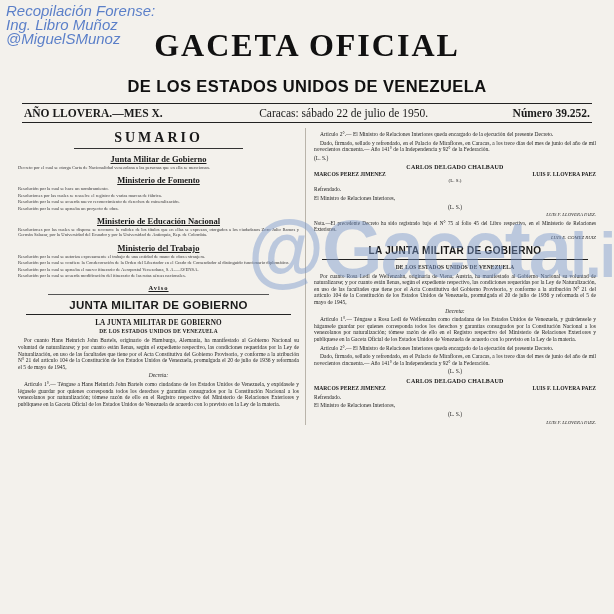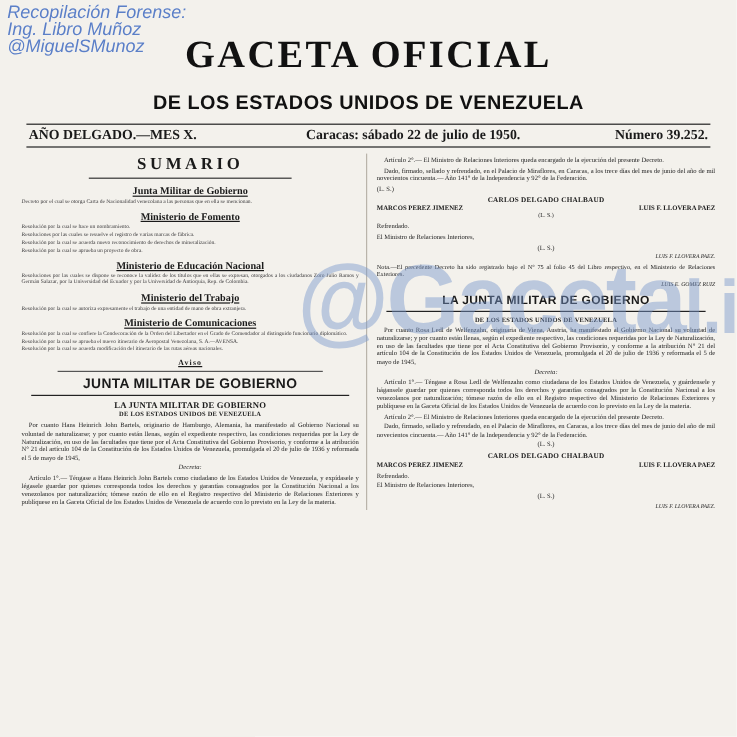--- a/index.html
+++ b/index.html
@@ -68,21 +68,21 @@
   }
   .issueline{
     display:flex;
     justify-content:space-between;
     align-items:baseline;
     font-family:"Liberation Serif", serif;
     font-size:11.5px;
     font-weight:bold;
     margin:3px 16px 0 16px;
   }
-  .issueline .center{font-weight:bold;margin-left:12px;}
+  .issueline .center{font-weight:normal;margin-left:12px;}
   .rule2{
     border:0;border-top:1.1px solid #222;
     margin:3px 14px 0 14px;
   }
   
   .cols{
     display:flex;
     margin-top:5px;
     padding:0 10px;
     gap:2px;
@@ -200,21 +200,21 @@
   </div>
   <div class="wm-big">
     <span>@Gaceta</span><span class="sm">l.io</span>
   </div>
 
   <div class="masthead">
     <div class="title">GACETA OFICIAL</div>
     <div class="subtitle">DE LOS ESTADOS UNIDOS DE VENEZUELA</div>
     <hr class="rule">
     <div class="issueline">
-      <span>AÑO DELGADO.—MES X.</span>
+      <span>AÑO LLOVERA.—MES X.</span>
       <span class="center">Caracas: sábado 22 de julio de 1950.</span>
       <span>Número 39.252.</span>
     </div>
     <hr class="rule2">
   </div>
 
   <div class="cols">
 
     <div class="col left">
 
@@ -238,21 +238,20 @@
         <div class="sec-head">Ministerio de Educación Nacional</div>
         <div class="mini blur">Resoluciones por las cuales se dispone se reconoce la validez de los títulos que en ellas se expresan, otorgados a los ciudadanos Zoro Julio Ramos y Germán Salazar, por la Universidad del Ecuador y por la Universidad de Antioquia, Rep. de Colombia.</div>
       </div>
 
       <div>
         <div class="sec-head">Ministerio del Trabajo</div>
         <div class="mini blur">Resolución por la cual se autoriza expresamente el trabajo de una entidad de mano de obra extranjera.</div>
       </div>
 
       <div>
-        <div class="sec-head">Ministerio de Comunicaciones</div>
         <div class="mini blur">Resolución por la cual se confiere la Condecoración de la Orden del Libertador en el Grado de Comendador al distinguido funcionario diplomático.</div>
         <div class="mini blur">Resolución por la cual se aprueba el nuevo itinerario de Aeropostal Venezolana, S. A.—AVENSA.</div>
         <div class="mini blur">Resolución por la cual se acuerda modificación del itinerario de las rutas aéreas nacionales.</div>
       </div>
 
       <div class="avisohead">Aviso</div>
       <hr class="hr-thin">
 
       <div class="junta-title">JUNTA MILITAR DE GOBIERNO</div>
       <hr class="junta-rule">

